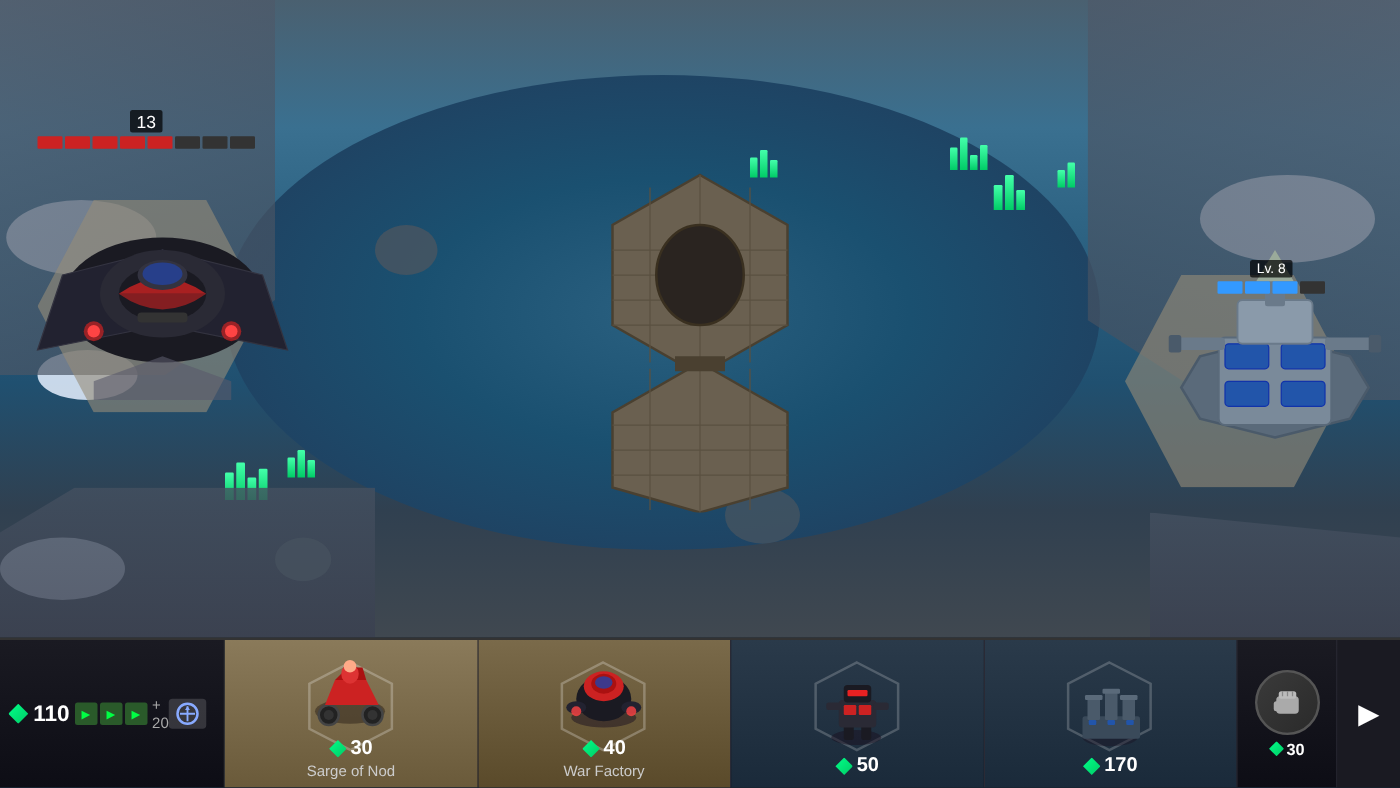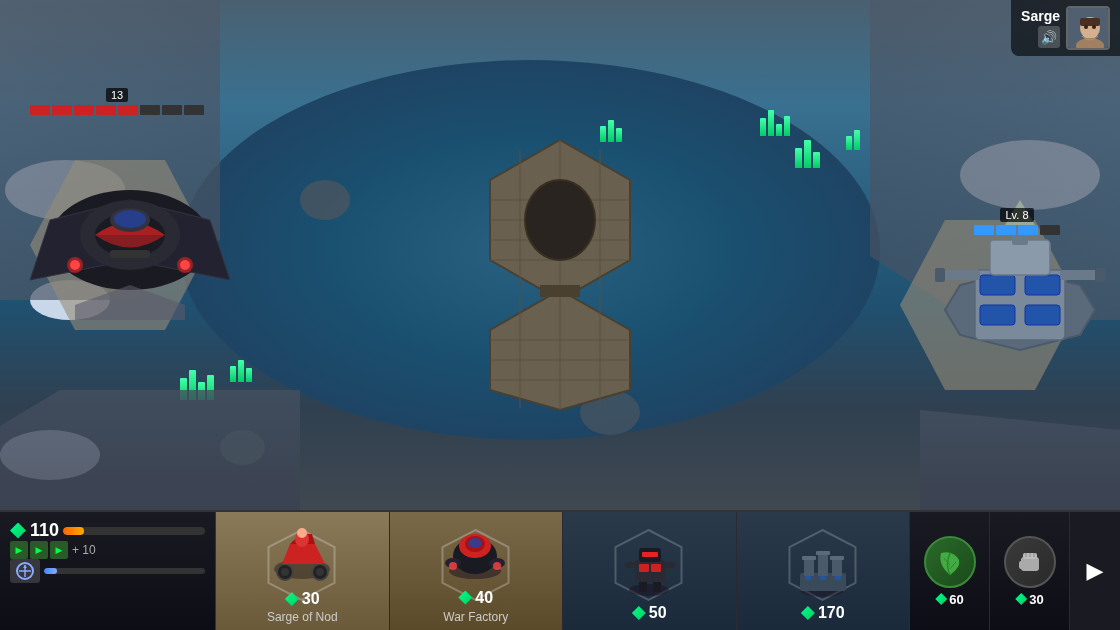--- a/index.html
+++ b/index.html
@@ -168,24 +168,23 @@
       height: 120px;
       background: linear-gradient(180deg, #1a1a22 0%, #0d0d15 100%);
       display: flex;
       align-items: stretch;
       border-top: 2px solid #333;
       z-index: 20;
     }
 
     
     .resources-panel {
-      width: 216px;
-      display: flex;
-      flex-direction: column;
-      justify-content: flex-start;
+      width: 180px;
+      display: flex;
+      justify-content: flex-end;
       padding: 8px 10px;
       border-right: 1px solid #333;
       flex-shrink: 0;
     }
     .resource-row {
       display: flex;
       align-items: center;
       gap: 4px;
     }
     .crystal-icon {
@@ -486,21 +485,21 @@
       <circle cx="165" cy="145" r="8" fill="#cc2222" opacity="0.7"></circle>
       <circle cx="165" cy="145" r="5" fill="#ff4444"></circle>
 
       <rect x="90" y="130" width="40" height="8" rx="3" fill="#333"></rect>
 
       <polygon points="110,165 165,185 165,200 110,200 55,200 55,185" fill="#5a5a6a" opacity="0.6"></polygon>
     </svg>
   </div>
 
   <div class="health-bar-container" style="left:30px;top:88px;">
-    <span class="level-badge" style="color:#fff;font-size:11px;background:rgba(0,0,0,0.7);padding:1px 5px;border-radius:2px;">13</span>
+    <span class="level-badge" style="color:#fff;font-size:14px;background:rgba(0,0,0,0.7);padding:1px 5px;border-radius:2px;">13</span>
     <div class="health-bar">
       <div class="health-segment health-red"></div>
       <div class="health-segment health-red"></div>
       <div class="health-segment health-red"></div>
       <div class="health-segment health-red"></div>
       <div class="health-segment health-red"></div>
       <div class="health-segment health-empty"></div>
       <div class="health-segment health-empty"></div>
       <div class="health-segment health-empty"></div>
     </div>
@@ -536,61 +535,40 @@
     <span class="level-badge" style="color:#fff;font-size:11px;background:rgba(0,0,0,0.7);padding:1px 5px;border-radius:2px;">Lv. 8</span>
     <div class="health-bar">
       <div class="health-segment health-blue"></div>
       <div class="health-segment health-blue"></div>
       <div class="health-segment health-blue"></div>
       <div class="health-segment health-empty"></div>
     </div>
   </div>
 
 
-  <div class="hud-enemy">
-    <div style="display:flex;flex-direction:column;gap:2px;align-items:flex-end;">
-      <span class="player-name">Sarge</span>
-      <div class="sound-icon">🔊</div>
-    </div>
-    <div class="avatar">
-      
-      <svg width="44" height="44" viewBox="0 0 44 44">
-        <rect width="44" height="44" fill="#506070"></rect>
-        <ellipse cx="22" cy="20" rx="10" ry="11" fill="#d4b090"></ellipse>
-        <ellipse cx="22" cy="38" rx="14" ry="8" fill="#a08060"></ellipse>
-
-        <rect x="12" y="10" width="20" height="8" rx="2" fill="#4a3020"></rect>
-
-        <circle cx="18" cy="19" r="2" fill="#3a2010"></circle>
-        <circle cx="26" cy="19" r="2" fill="#3a2010"></circle>
-
-        <path d="M14,28 Q22,36 30,28" fill="none" stroke="#b09070" stroke-width="1"></path>
-      </svg>
-    </div>
-  </div>
 
 </div>
 
 <div id="action-bar">
 
   <div class="resources-panel">
     <div class="resource-row">
       <div class="crystal-icon"></div>
       <span class="resource-value">110</span>
       <div class="resource-bar-container">
         <div class="resource-bar-fill" style="width:15%;"></div>
       </div>
     </div>
     <div class="resource-row">
       <div class="action-arrows">
         <div class="arrow-btn">▶</div>
         <div class="arrow-btn">▶</div>
         <div class="arrow-btn">▶</div>
       </div>
-      <span class="plus-label">+ 10</span>
+      <span class="plus-label">+ 20</span>
     </div>
     <div class="resource-row-2">
       <div class="move-icon">
         <svg width="20" height="20" viewBox="0 0 20 20">
           <circle cx="10" cy="10" r="8" fill="none" stroke="#88aaff" stroke-width="2"></circle>
           <path d="M10,4 L10,16 M4,10 L16,10" stroke="#88aaff" stroke-width="1.5"></path>
           <path d="M10,4 L8,7 L12,7 Z" fill="#88aaff"></path>
         </svg>
       </div>
       <div class="resource-bar-container" style="height:6px;flex:1;">
@@ -623,21 +601,21 @@
         <circle cx="32" cy="9" r="5" fill="#ffaa88"></circle>
       </svg>
     </div>
     <div class="card-cost">
       <div class="card-cost-crystal"></div>
       <span class="card-cost-value">30</span>
     </div>
     <span class="card-label">Sarge of Nod</span>
   </div>
 
-  <div class="card-item" style="background:linear-gradient(180deg,#7a6a4a,#5a4a2a);justify-content:space-between;">
+  <div class="card-item" style="background:linear-gradient(180deg,#7a6a4a,#5a4a2a);">
     <div style="position:absolute;top:0;left:0;right:0;bottom:0;background:linear-gradient(180deg,#7a6a4a,#5a4a2a);"></div>
     <svg style="position:absolute;bottom:25px;left:50%;transform:translateX(-50%);opacity:0.25;" width="85" height="80" viewBox="0 0 85 80">
       <polygon points="42,5 75,22 75,58 42,75 9,58 9,22" fill="none" stroke="#fff" stroke-width="2"></polygon>
     </svg>
     <div class="card-unit-img">
 
       <svg width="65" height="60" viewBox="0 0 65 60">
         <ellipse cx="32" cy="50" rx="26" ry="8" fill="#1a1020" opacity="0.5"></ellipse>
 
         <ellipse cx="32" cy="35" rx="22" ry="18" fill="#1a1a22"></ellipse>
@@ -719,36 +697,20 @@
         <rect x="45" y="38" width="6" height="4" rx="1" fill="#2255aa"></rect>
       </svg>
     </div>
     <div class="card-cost">
       <div class="card-cost-crystal"></div>
       <span class="card-cost-value">170</span>
     </div>
     <span class="card-label"></span>
   </div>
 
-  <div class="special-card">
-    <div class="special-icon-circle" style="background:linear-gradient(135deg,#2a6a2a,#1a4a1a);border:2px solid #3a8a3a;">
-      <svg width="34" height="34" viewBox="0 0 34 34">
-
-        <path d="M17,30 Q5,20 8,8 Q20,5 26,15 Q28,22 17,30Z" fill="#44aa44"></path>
-        <path d="M17,30 Q12,20 17,8" fill="none" stroke="#2a8a2a" stroke-width="1.5"></path>
-
-        <path d="M17,20 Q13,16 11,13" fill="none" stroke="#2a8a2a" stroke-width="1"></path>
-        <path d="M17,24 Q20,20 23,17" fill="none" stroke="#2a8a2a" stroke-width="1"></path>
-      </svg>
-    </div>
-    <div class="special-cost">
-      <div class="card-cost-crystal" style="width:12px;height:12px;"></div>
-      <span>60</span>
-    </div>
-  </div>
 
   <div class="special-card">
     <div class="special-icon-circle" style="background:linear-gradient(135deg,#3a3a3a,#2a2a2a);border:2px solid #555;">
       <svg width="34" height="34" viewBox="0 0 34 34">
 
         <rect x="8" y="12" width="18" height="14" rx="3" fill="#aaa"></rect>
         <rect x="10" y="8" width="14" height="6" rx="2" fill="#bbb"></rect>
 
         <line x1="13" y1="8" x2="13" y2="12" stroke="#888" stroke-width="1"></line>
         <line x1="17" y1="8" x2="17" y2="12" stroke="#888" stroke-width="1"></line>

